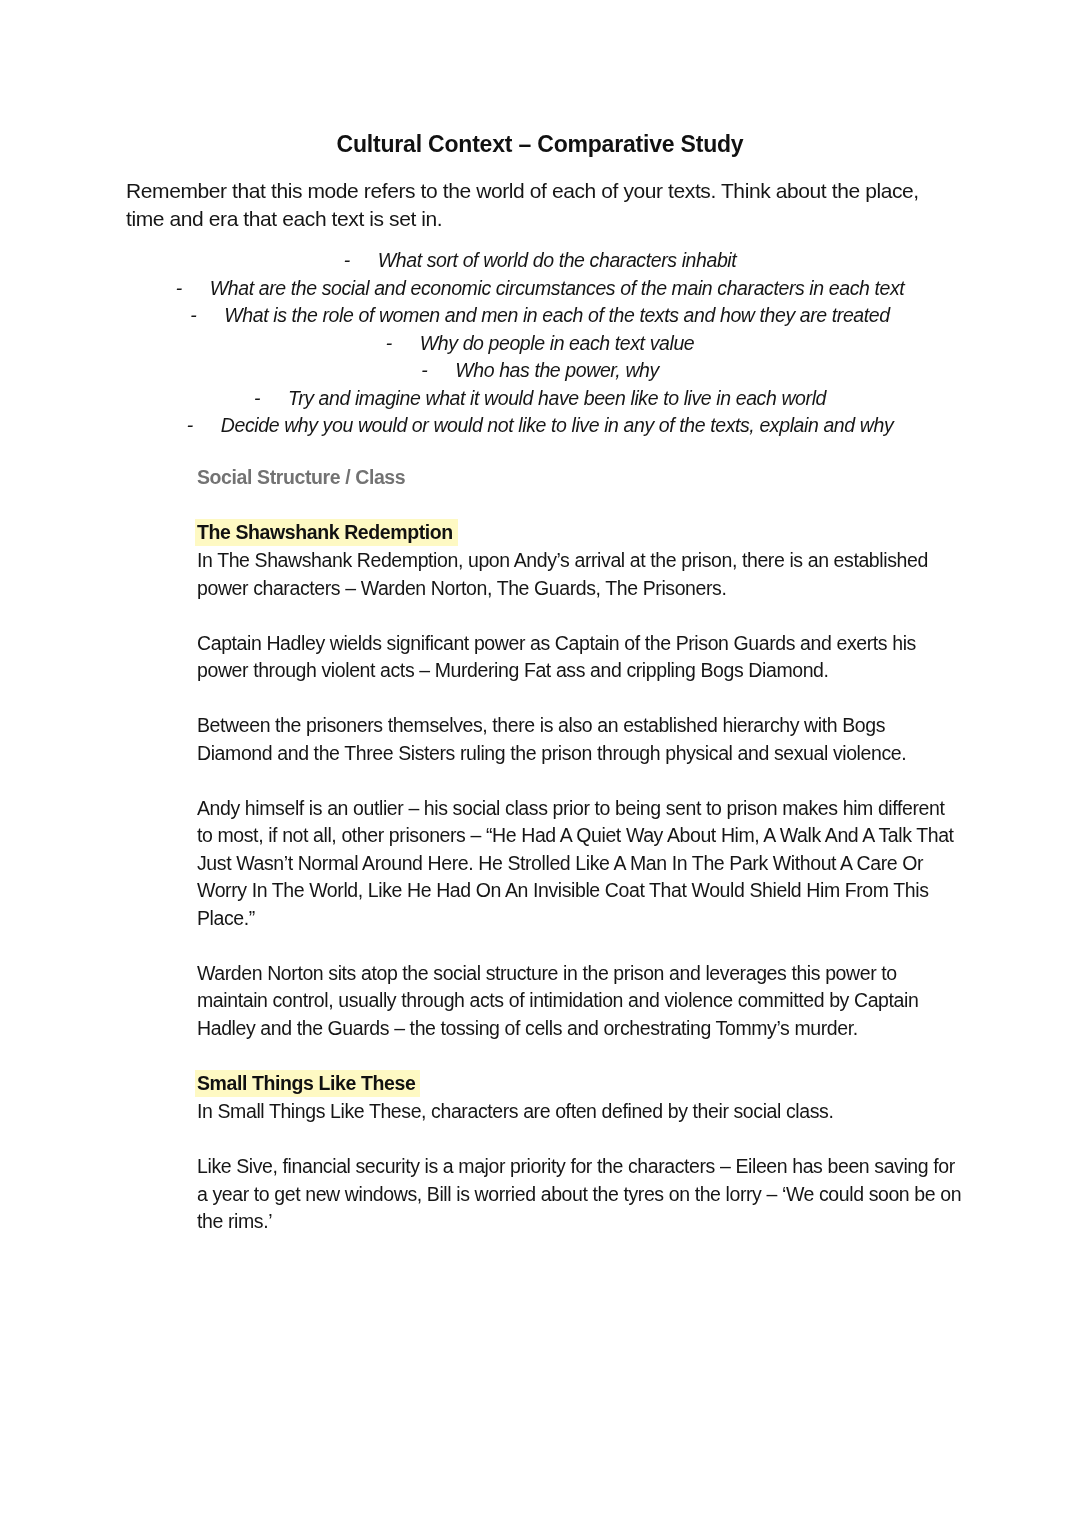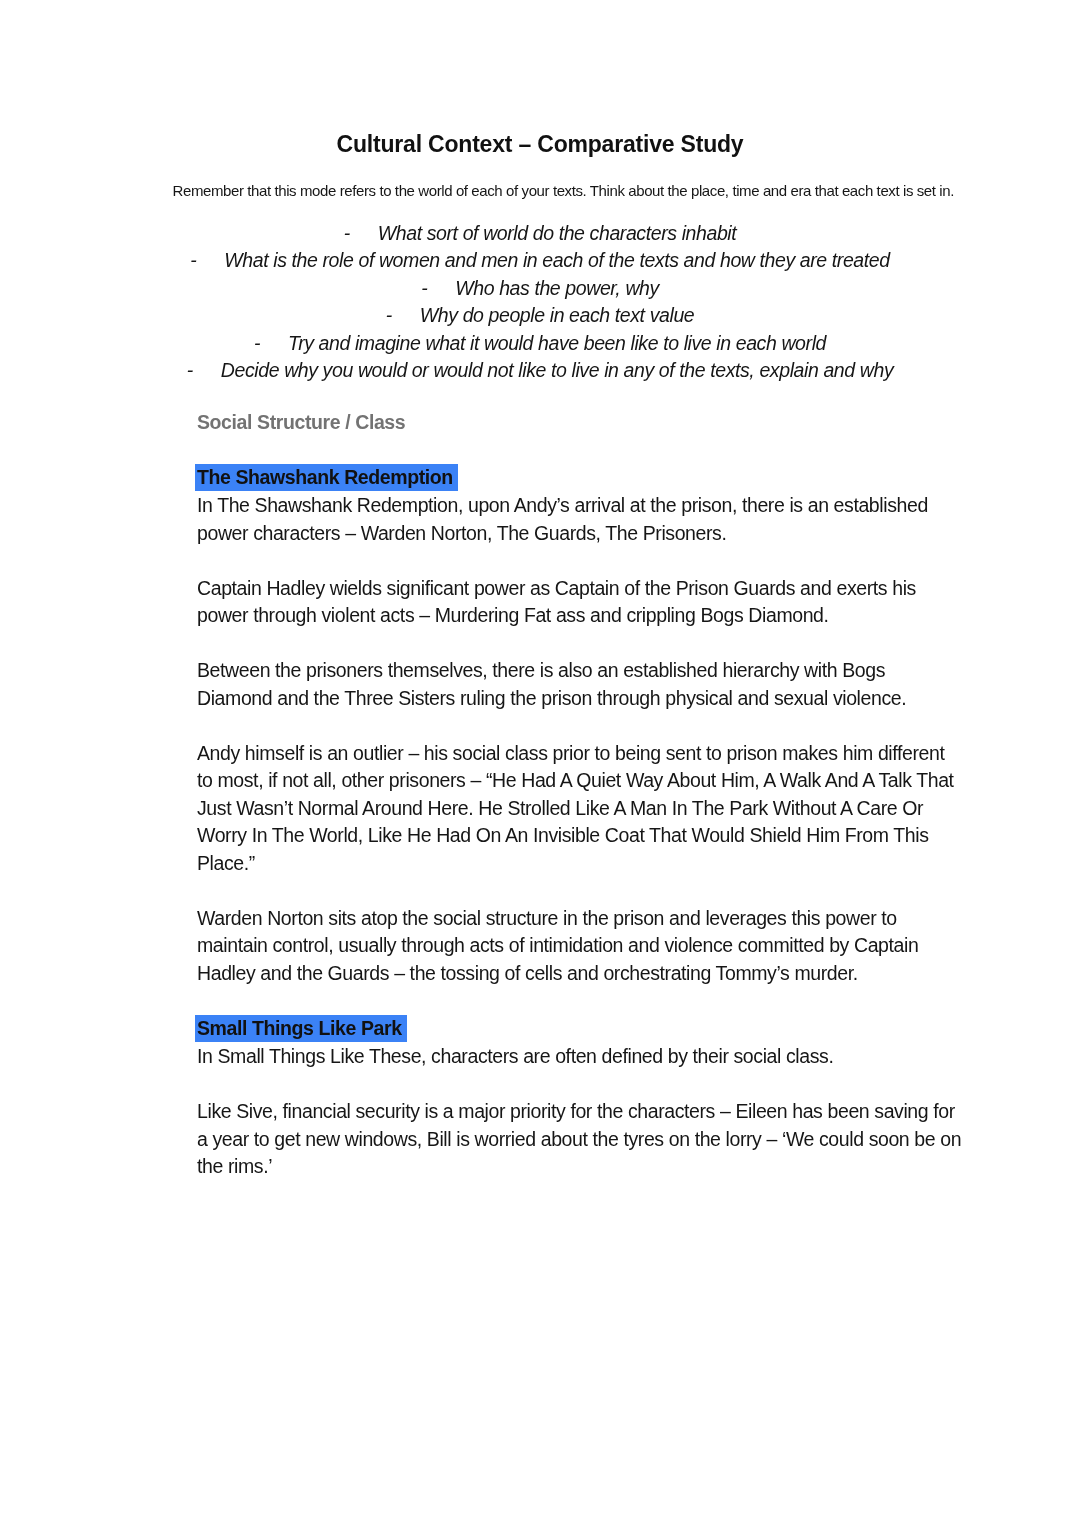--- a/index.html
+++ b/index.html
@@ -25,24 +25,24 @@
     margin: 0;
     font-size: 23px;
     font-weight: 700;
     line-height: 28px;
     text-align: center;
     letter-spacing: -0.2px;
     color: #111111;
   }
   .intro {
     margin: 19px -14px 0 -14px;
-    font-size: 15px;
+    font-size: 21px;
     line-height: 27.5px;
     letter-spacing: -0.4px;
-    text-align: right;
+    text-align: left;
   }
   .bullets {
     margin-top: 15px;
   }
   .bullet {
     font-size: 19.5px;
     line-height: 27.5px;
     letter-spacing: -0.4px;
     text-align: center;
     white-space: nowrap;
@@ -65,21 +65,21 @@
     font-size: 19.5px;
     line-height: 27.5px;
     font-weight: 700;
     color: #737373;
   }
   .hl-head {
     margin: 27.5px 0 0 0;
     line-height: 27.5px;
   }
   .highlight {
-    background: #3b82f6;
+    background: #fef9c3;
     font-weight: 700;
     color: #111111;
     padding: 2px 5px 3px 2px;
     margin-left: -2px;
   }
   .para {
     margin: 27.5px 0 0 0;
   }
   .para.tight {
     margin-top: 1px;
@@ -89,41 +89,42 @@
 <body>
 
 <div class="page">
 
   <h1 class="doc-title">Cultural Context – Comparative Study</h1>
 
   <p class="intro">Remember that this mode refers to the world of each of your texts. Think about the place, time and era that each text is set in.</p>
 
   <div class="bullets">
     <div class="bullet"><span class="dash">-</span><span>What sort of world do the characters inhabit</span></div>
+    <div class="bullet"><span class="dash">-</span><span>What are the social and economic circumstances of the main characters in each text</span></div>
     <div class="bullet"><span class="dash">-</span><span>What is the role of women and men in each of the texts and how they are treated</span></div>
+    <div class="bullet"><span class="dash">-</span><span>Why do people in each text value</span></div>
     <div class="bullet"><span class="dash">-</span><span>Who has the power, why</span></div>
-    <div class="bullet"><span class="dash">-</span><span>Why do people in each text value</span></div>
     <div class="bullet"><span class="dash">-</span><span>Try and imagine what it would have been like to live in each world</span></div>
     <div class="bullet"><span class="dash">-</span><span>Decide why you would or would not like to live in any of the texts, explain and why</span></div>
   </div>
 
   <div class="body-col">
 
     <h2 class="section-heading">Social Structure / Class</h2>
 
     <div>
       <p class="hl-head"><span class="highlight">The Shawshank Redemption</span></p>
       <p class="para tight">In The Shawshank Redemption, upon Andy’s arrival at the prison, there is an established power characters – Warden Norton, The Guards, The Prisoners.</p>
       <p class="para">Captain Hadley wields significant power as Captain of the Prison Guards and exerts his power through violent acts – Murdering Fat ass and crippling Bogs Diamond.</p>
       <p class="para">Between the prisoners themselves, there is also an established hierarchy with Bogs Diamond and the Three Sisters ruling the prison through physical and sexual violence.</p>
       <p class="para">Andy himself is an outlier – his social class prior to being sent to prison makes him different to most, if not all, other prisoners – “He Had A Quiet Way About Him, A Walk And A Talk That Just Wasn’t Normal Around Here. He Strolled Like A Man In The Park Without A Care Or Worry In The World, Like He Had On An Invisible Coat That Would Shield Him From This Place.”</p>
       <p class="para">Warden Norton sits atop the social structure in the prison and leverages this power to maintain control, usually through acts of intimidation and violence committed by Captain Hadley and the Guards – the tossing of cells and orchestrating Tommy’s murder.</p>
     </div>
 
     <div>
-      <p class="hl-head"><span class="highlight">Small Things Like Park</span></p>
+      <p class="hl-head"><span class="highlight">Small Things Like These</span></p>
       <p class="para tight">In Small Things Like These, characters are often defined by their social class.</p>
       <p class="para">Like Sive, financial security is a major priority for the characters – Eileen has been saving for a year to get new windows, Bill is worried about the tyres on the lorry – ‘We could soon be on the rims.’</p>
     </div>
 
   </div>
 
 </div>
 
 </body></html>

